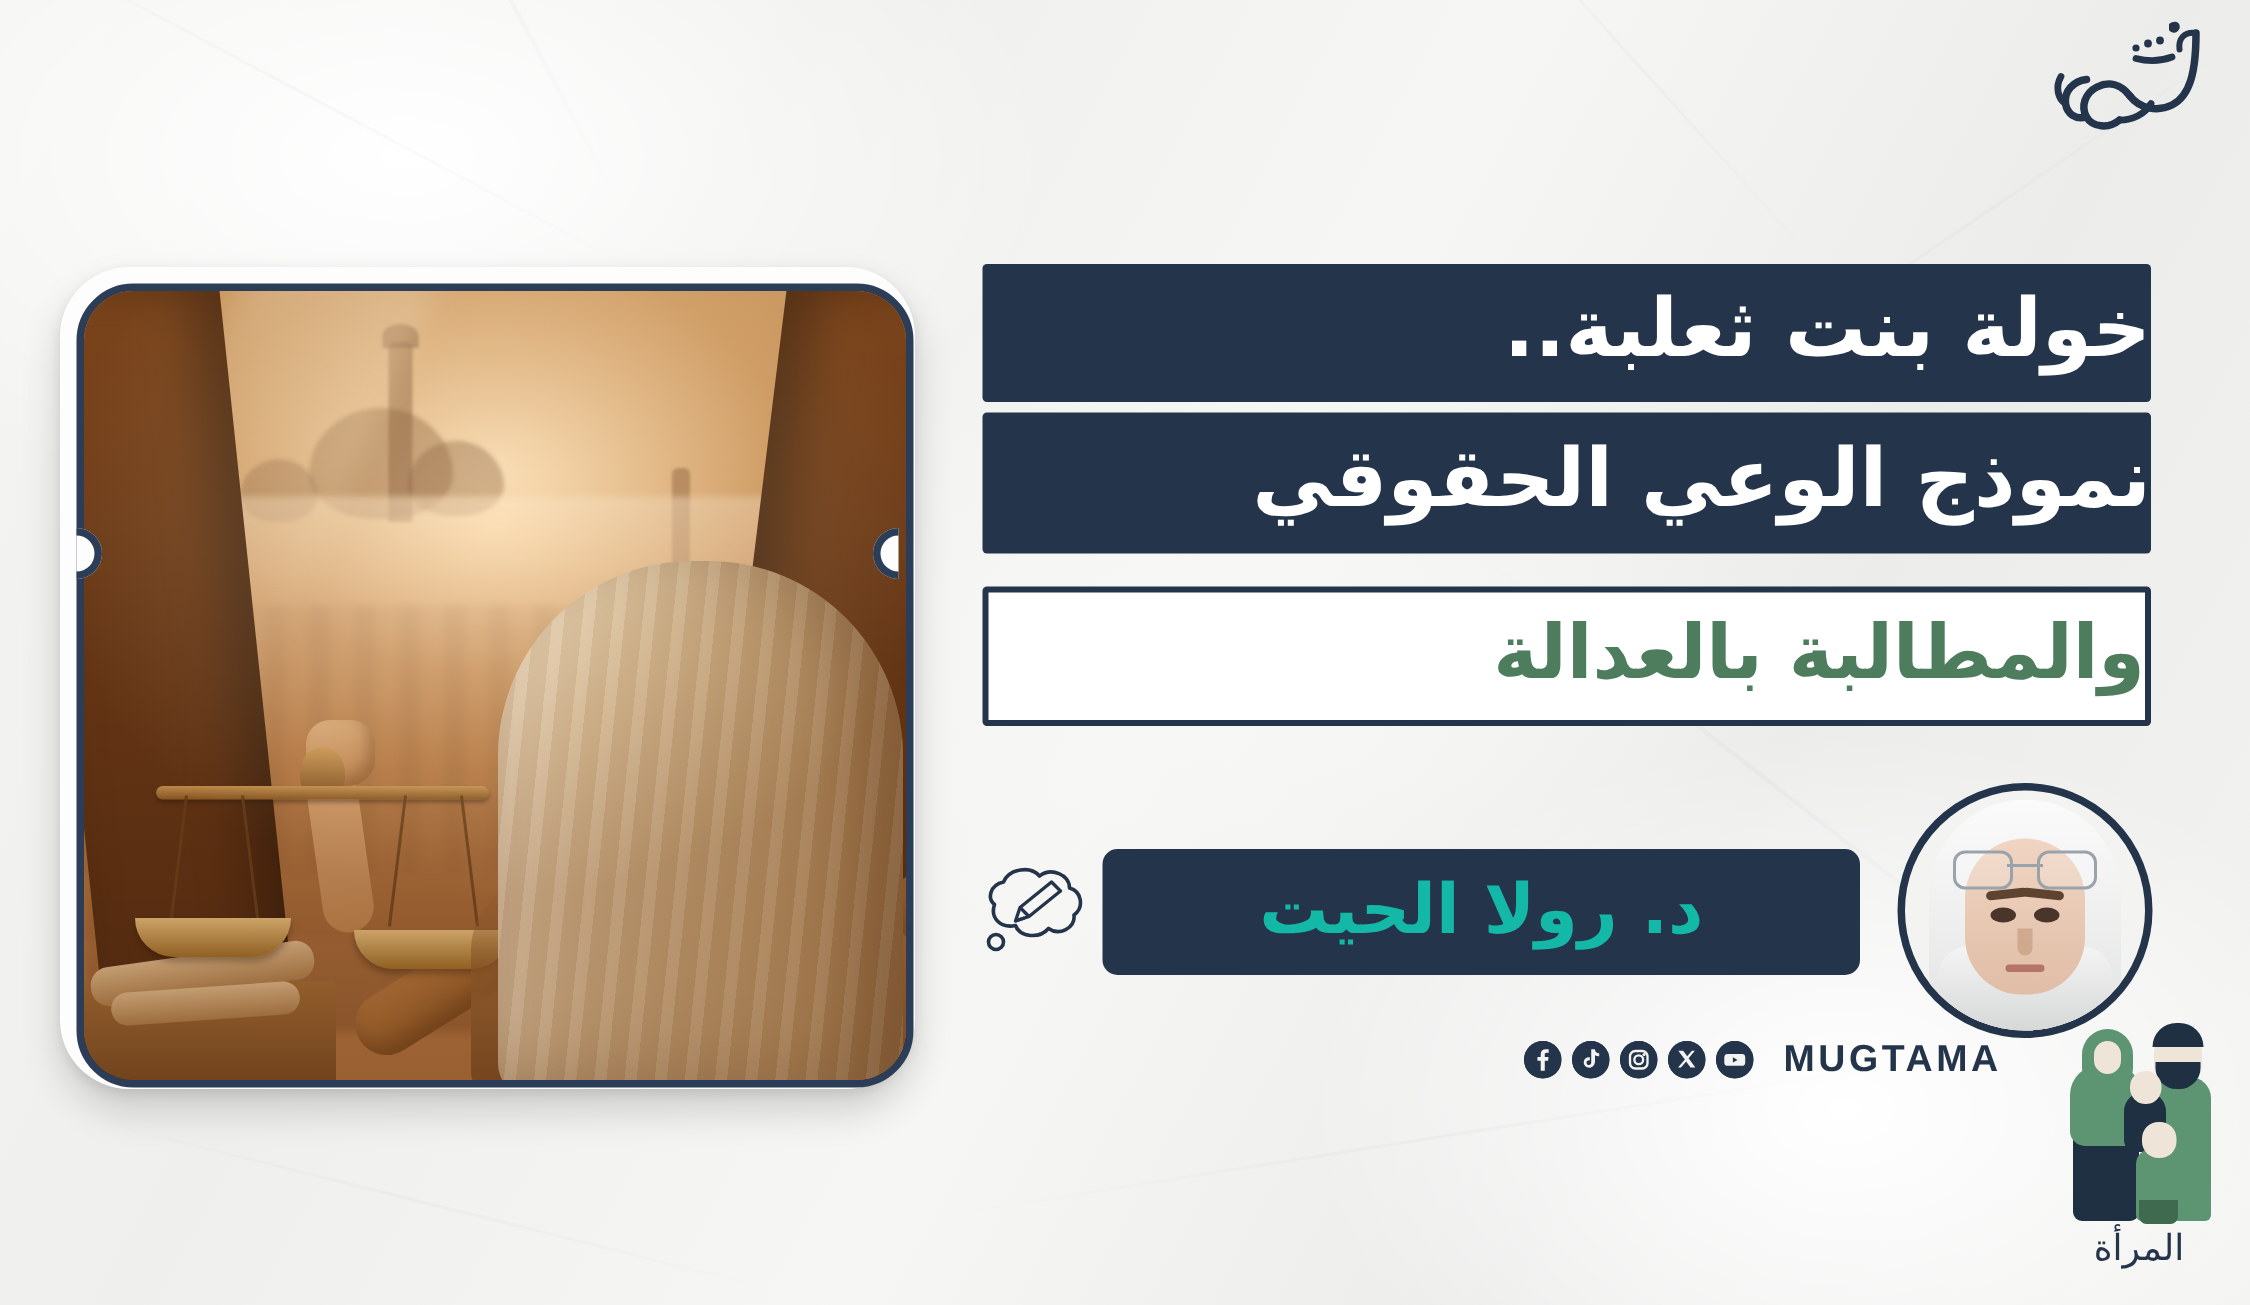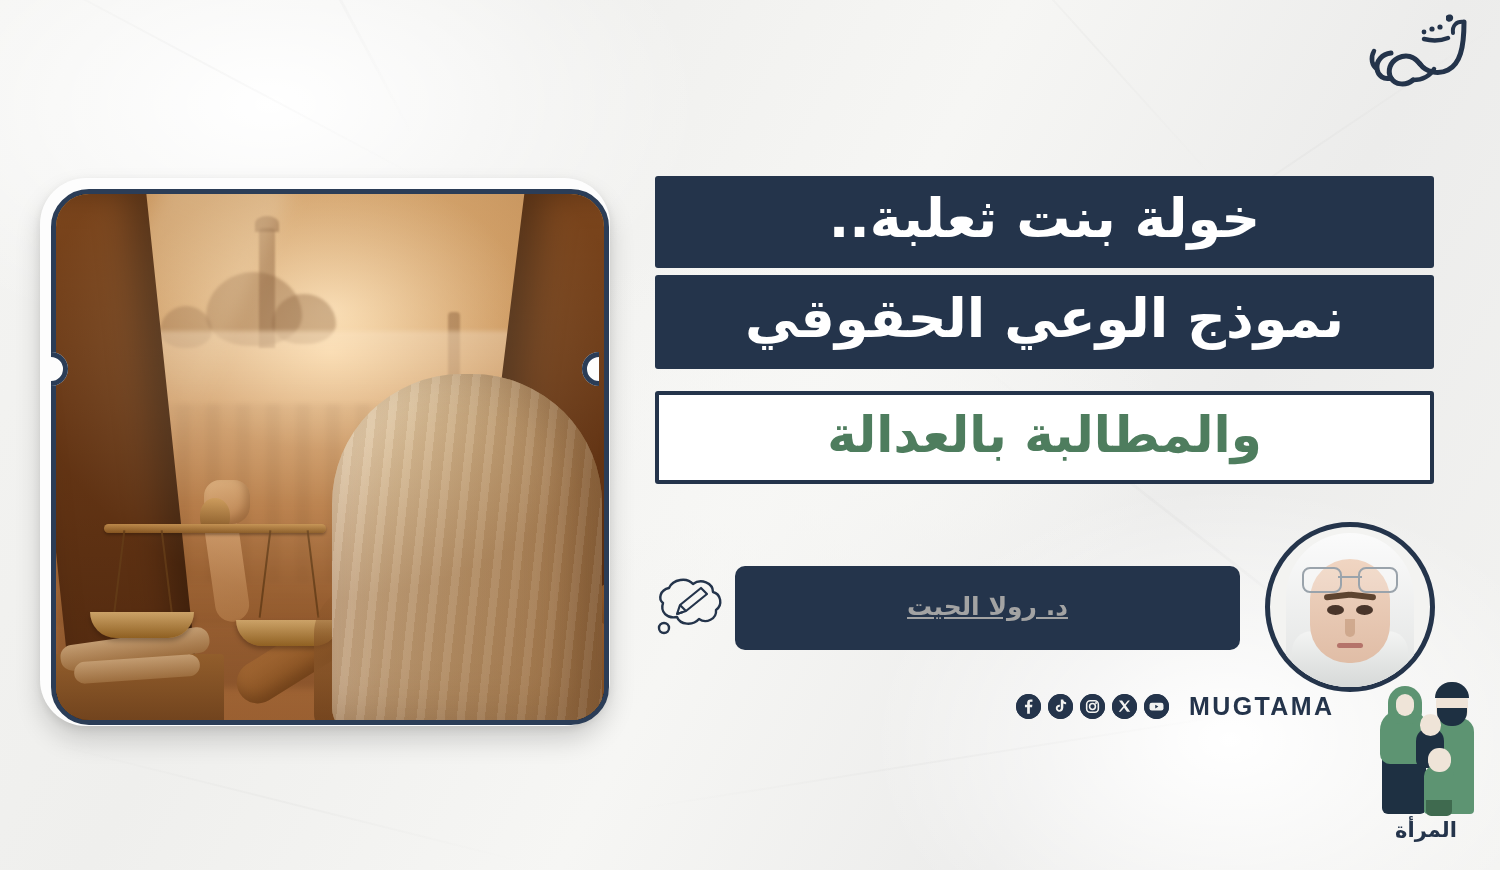--- a/index.html
+++ b/index.html
@@ -108,21 +108,21 @@
   .s1{left:4px;bottom:58px;width:150px;height:26px;transform:rotate(-8deg);}
   .s2{left:18px;bottom:40px;width:126px;height:22px;transform:rotate(-4deg);}
   .glow{position:absolute;inset:0;background:radial-gradient(ellipse 70% 60% at 50% 30%,rgba(255,225,180,.28),rgba(120,60,20,.30) 78%);}
   
   .notch{position:absolute;width:34px;height:34px;border-radius:50%;background:#fdfdfd;
     box-shadow:inset 0 0 0 5px #2b3d57;}
   .notchL{left:-6px;top:calc(50% - 100px);clip-path:inset(0 0 0 50%);}
   .notchR{right:-6px;top:calc(50% - 100px);clip-path:inset(0 50% 0 0);}
 
   
-  .bar{position:absolute;left:655px;width:779px;display:flex;align-items:center;justify-content:center;
+  .bar{position:absolute;left:655px;width:779px;display:flex;align-items:center;
     font-weight:700;letter-spacing:0;direction:rtl;}
   .bar1{top:176px;height:92px;background:#24344b;color:#ffffff;font-size:54px;border-radius:3px;}
   .bar2{top:275px;height:94px;background:#24344b;color:#ffffff;font-size:54px;border-radius:3px;}
   .bar3{top:391px;height:93px;background:#ffffff;color:#4e7d5e;font-size:50px;
     border:4px solid #24344b;border-radius:3px;box-sizing:border-box;}
   .bar-txt{line-height:1;padding-bottom:6px;white-space:nowrap;}
 
   
   .author-row{position:absolute;left:735px;top:520px;width:700px;height:175px;}
   .avatar{position:absolute;right:-0px;left:0;top:2px;width:170px;height:170px;border-radius:50%;
@@ -141,36 +141,36 @@
   .glasses{position:absolute;left:50%;top:40px;transform:translateX(-50%);width:96px;height:22px;}
   .lens{position:absolute;top:0;width:36px;height:22px;border:2px solid #9aa3ab;border-radius:8px;background:rgba(255,255,255,.18);}
   .lensL{left:0;} .lensR{right:0;}
   .bridge{position:absolute;left:36px;top:9px;width:24px;height:2px;background:#9aa3ab;}
   .nose{position:absolute;left:50%;top:60px;transform:translateX(-50%);width:10px;height:18px;
     border-radius:0 0 6px 6px;background:rgba(190,145,115,.55);}
   .mouth{position:absolute;left:50%;top:84px;transform:translateX(-50%);width:26px;height:5px;
     border-radius:4px;background:#b5736a;}
   .name-plate{position:absolute;left:0;top:46px;width:505px;height:84px;background:#24344b;border-radius:10px;
     display:flex;align-items:center;justify-content:center;}
-  .name-txt{color:#a3a3a3;font-size:25px;font-weight:700;direction:rtl;line-height:1;padding-bottom:4px;text-decoration:underline;}
+  .name-txt{color:#14b8a6;font-size:46px;font-weight:700;direction:rtl;line-height:1;padding-bottom:4px;}
   .bubble{position:absolute;left:-88px;top:52px;width:78px;height:70px;}
 
   
   .social{position:absolute;left:1016px;top:692px;display:flex;align-items:center;gap:7px;direction:ltr;}
   .sicon{width:25px;height:25px;border-radius:50%;background:#24344b;display:flex;align-items:center;justify-content:center;}
   .sicon svg{display:block;}
   .brand{margin-left:13px;color:#24344b;font-size:25px;font-weight:700;letter-spacing:2.4px;font-family:"Liberation Sans",sans-serif;}
 
   
   .logo{position:absolute;right:22px;top:8px;width:118px;height:86px;}
 
   
   .corner{position:absolute;right:18px;bottom:14px;width:112px;height:168px;text-align:center;}
   .corner-art{position:relative;width:112px;height:128px;margin:0 auto;}
-  .corner-label{color:#24344b;font-size:21px;font-weight:700;direction:rtl;margin-top:2px;}
+  .corner-label{color:#24344b;font-size:24px;font-weight:400;direction:rtl;margin-top:2px;}
   .mom-dress{position:absolute;left:12px;bottom:2px;width:44px;height:84px;border-radius:18px 18px 6px 6px;background:#1e3042;}
   .mom-top{position:absolute;left:10px;bottom:52px;width:48px;height:54px;border-radius:20px 20px 10px 10px;background:#5d9472;}
   .mom-head{position:absolute;left:18px;bottom:92px;width:34px;height:38px;border-radius:17px 17px 12px 12px;background:#5d9472;}
   .mom-face{position:absolute;left:26px;bottom:100px;width:18px;height:22px;border-radius:9px;background:#efe4d8;}
   .dad-body{position:absolute;right:8px;bottom:2px;width:44px;height:96px;border-radius:14px 14px 4px 4px;background:#5d9472;}
   .dad-head{position:absolute;right:14px;bottom:92px;width:32px;height:36px;border-radius:14px;background:#efe4d8;}
   .dad-cap{position:absolute;right:13px;bottom:118px;width:34px;height:16px;border-radius:16px 16px 0 0;background:#1e3042;}
   .dad-beard{position:absolute;right:15px;bottom:90px;width:30px;height:18px;border-radius:0 0 14px 14px;background:#1e3042;}
   .baby{position:absolute;left:46px;bottom:48px;width:28px;height:40px;border-radius:13px 13px 8px 8px;background:#1e3042;}
   .baby-head{position:absolute;left:50px;bottom:80px;width:21px;height:22px;border-radius:11px;background:#efe4d8;}

